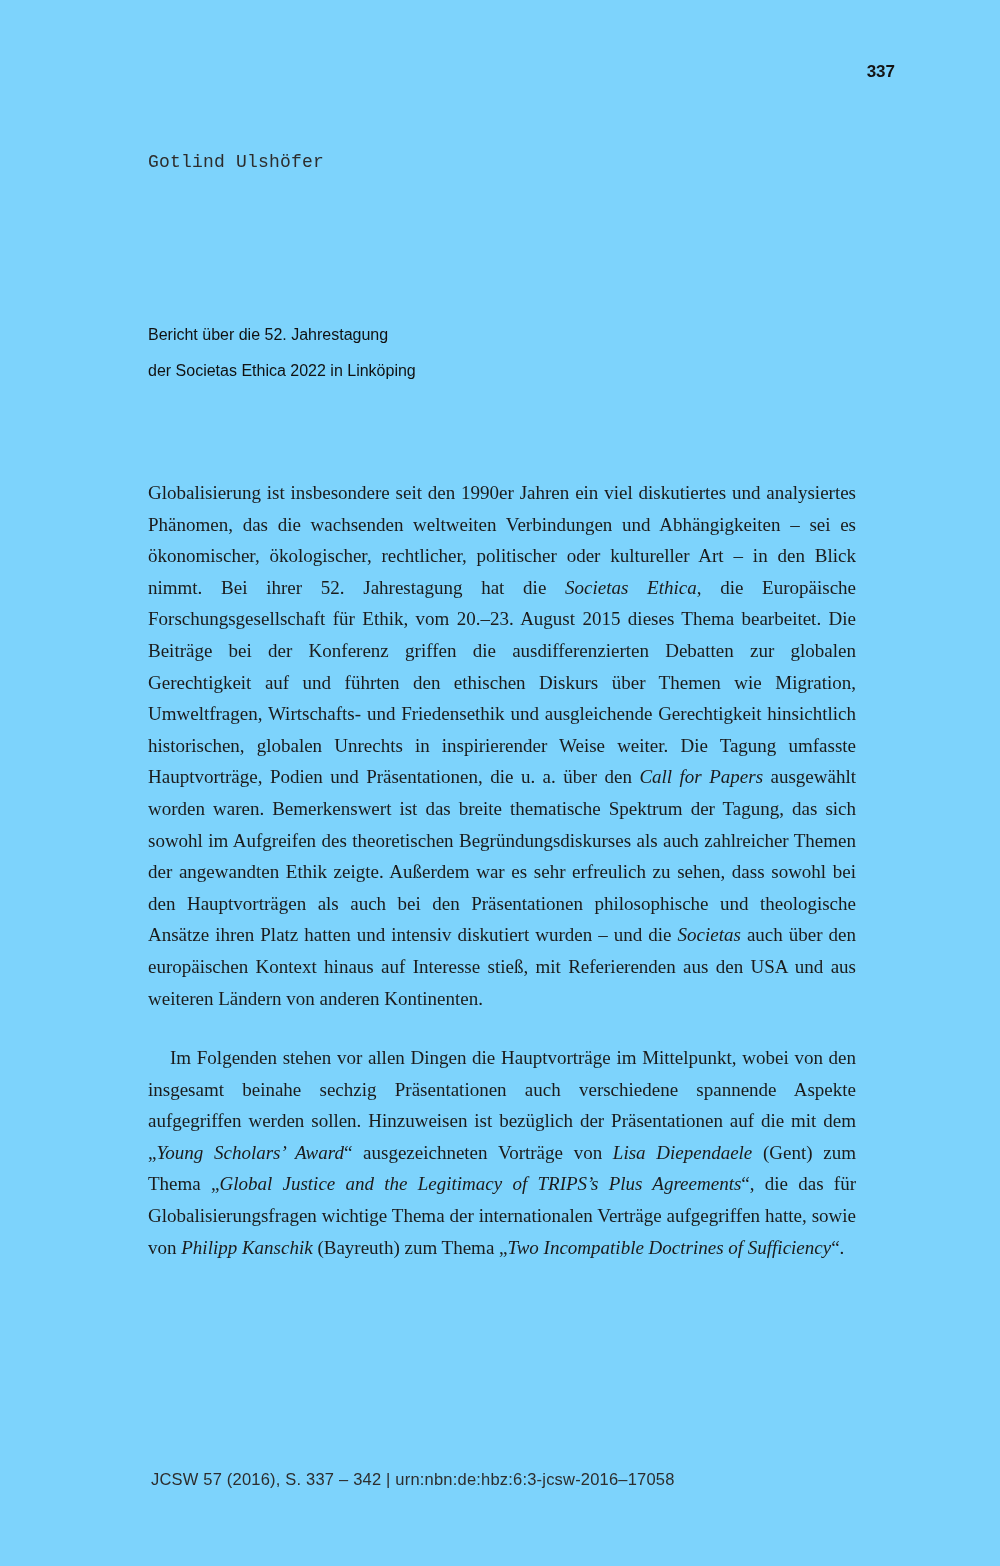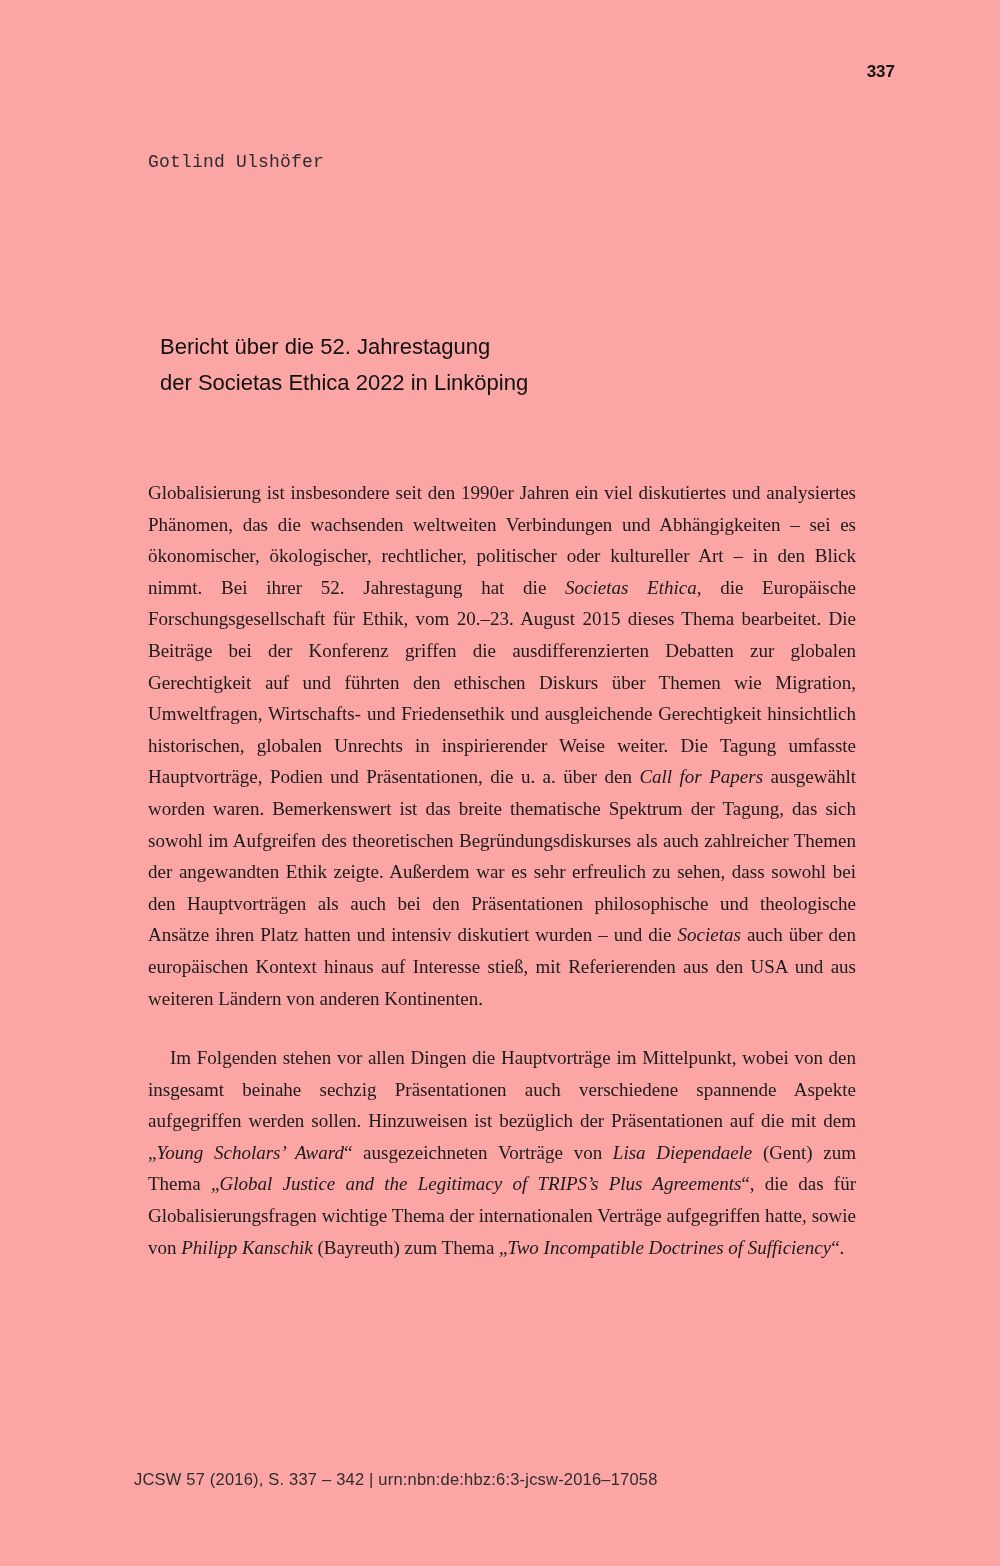--- a/index.html
+++ b/index.html
@@ -1,20 +1,20 @@
 <!DOCTYPE html>
 <html lang="de"><head>
 <meta charset="utf-8">
 <style>
   html, body { margin: 0; padding: 0; background: #ffffff; }
   .page {
     position: relative;
     width: 1000px;
     height: 1566px;
-    background: #fca5a5;
+    background: #7dd3fc;
     overflow: hidden;
     font-family: "Liberation Serif", serif;
   }
   .page-number {
     position: absolute;
     top: 62px;
     right: 105px;
     font-family: "Liberation Sans", sans-serif;
     font-weight: 700;
     font-size: 17px;
@@ -37,45 +37,45 @@
     margin: 0;
     font-family: "Liberation Sans", sans-serif;
     font-weight: 700;
     font-size: 26px;
     color: #111111;
   }
   .subtitle {
     position: absolute;
     left: 148px;
     top: 317px;
-    margin: 12px;
+    margin: 0;
     font-family: "Liberation Sans", sans-serif;
     font-weight: 400;
-    font-size: 22px;
+    font-size: 16px;
     line-height: 36px;
     color: #111111;
   }
   .body-text {
     position: absolute;
     left: 148px;
     top: 477px;
     width: 708px;
     font-size: 19px;
     line-height: 31.6px;
     text-align: justify;
     color: #1b1b1b;
     hyphens: auto;
     -webkit-hyphens: auto;
   }
   .body-text p { margin: 0; }
   .body-text p.indent { text-indent: 22px; margin-top: 28px; }
   .body-text em { font-style: italic; }
   .footer {
     position: absolute;
-    left: 134px;
+    left: 151px;
     top: 1470px;
     font-family: "Liberation Sans", sans-serif;
     font-weight: 400;
     font-size: 16.5px;
     letter-spacing: 0.2px;
     color: #2d2d2d;
   }
 </style>
 </head>
 <body>

